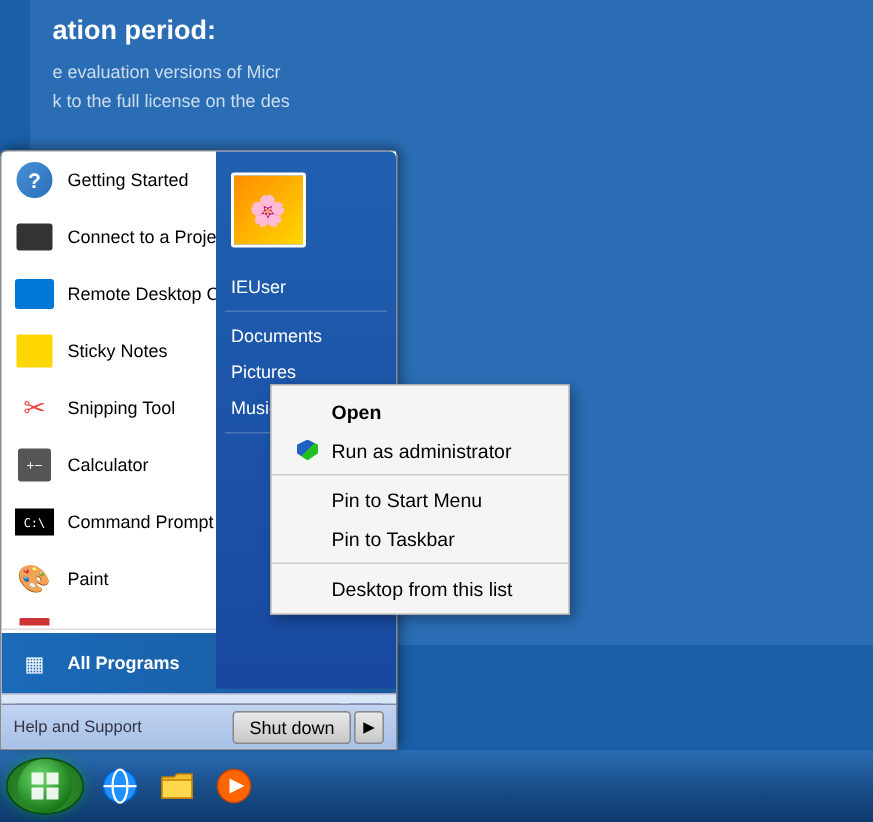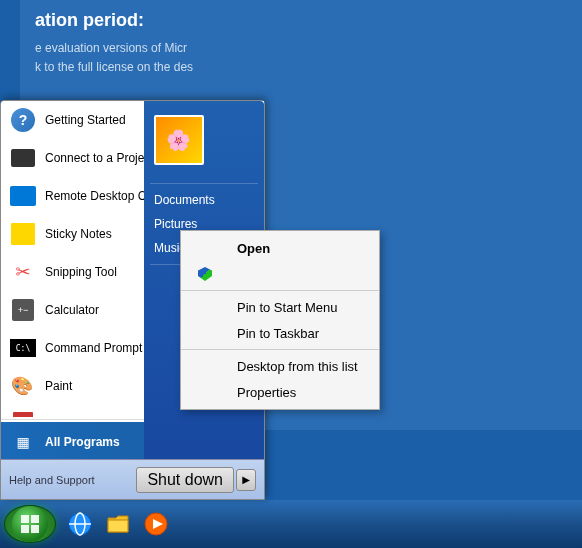--- a/index.html
+++ b/index.html
@@ -245,40 +245,40 @@
       height: 1px;
       background: rgba(255,255,255,0.2);
       margin: 4px 6px;
     }
 
     .shutdown-area {
       position: absolute;
       bottom: 0;
       left: 0;
       right: 0;
-      height: 40px;
+      height: 30px;
       background: linear-gradient(to bottom, #c0d4f0, #a8c0e8);
       display: flex;
       align-items: center;
       padding: 0 8px;
       border-top: 1px solid #88a;
     }
 
     .help-support {
       font-size: 11px;
       color: #334;
       flex: 1;
     }
 
     .shutdown-btn {
       background: linear-gradient(to bottom, #e8e8e8, #c8c8c8);
       border: 1px solid #888;
       border-radius: 3px;
       padding: 3px 10px;
-      font-size: 16px;
+      font-size: 12px;
       cursor: pointer;
       display: flex;
       align-items: center;
       gap: 4px;
       margin-left: 28px;
     }
 
     .shutdown-arrow {
       width: 20px;
       height: 22px;
@@ -305,21 +305,21 @@
       z-index: 30;
       padding: 4px 0;
     }
 
     .ctx-item {
       padding: 5px 16px;
       font-size: 13px;
       cursor: pointer;
       display: flex;
       align-items: center;
-      gap: 24px;
+      gap: 8px;
     }
 
     .ctx-item.bold {
       font-weight: bold;
     }
 
     .ctx-separator {
       height: 1px;
       background: #ccc;
       margin: 3px 0;
@@ -452,20 +452,21 @@
     <div class="search-area">
       <input class="search-input" type="text" placeholder="Search programs and files" style="">
       <button class="search-btn">🔍</button>
     </div>
   </div>
 
   <div class="start-menu-right">
     <div class="user-avatar-area">
       <div class="user-avatar">🌸</div>
     </div>
+    <div class="right-menu-item">IEUser</div>
     <div class="right-menu-separator"></div>
     <div class="right-menu-item">Documents</div>
     <div class="right-menu-item">Pictures</div>
     <div class="right-menu-item">Music</div>
     <div class="right-menu-separator"></div>
   </div>
 
   <div class="shutdown-area">
     <div class="help-support">Help and Support</div>
     <button class="shutdown-btn">
@@ -477,38 +478,35 @@
 
 <div class="context-menu">
   <div class="ctx-item bold">
     <span class="ctx-icon"></span>
     <span>Open</span>
   </div>
   <div class="ctx-item">
     <span class="ctx-icon">
       <div class="shield-icon"></div>
     </span>
+    <span>Run as administrator</span>
   </div>
   <div class="ctx-separator"></div>
   <div class="ctx-item">
     <span class="ctx-icon"></span>
     <span>Pin to Start Menu</span>
   </div>
   <div class="ctx-item">
     <span class="ctx-icon"></span>
     <span>Pin to Taskbar</span>
   </div>
   <div class="ctx-separator"></div>
   <div class="ctx-item">
     <span class="ctx-icon"></span>
     <span>Desktop from this list</span>
-  </div>
-  <div class="ctx-item">
-    <span class="ctx-icon"></span>
-    <span>Properties</span>
   </div>
 </div>
 
 <div class="taskbar">
   <div class="start-button">
     <div class="start-orb">
       <svg width="20" height="20" viewBox="0 0 20 20">
         <rect x="1" y="1" width="8" height="8" fill="#fff" opacity="0.9"></rect>
         <rect x="11" y="1" width="8" height="8" fill="#fff" opacity="0.9"></rect>
         <rect x="1" y="11" width="8" height="8" fill="#fff" opacity="0.9"></rect>

